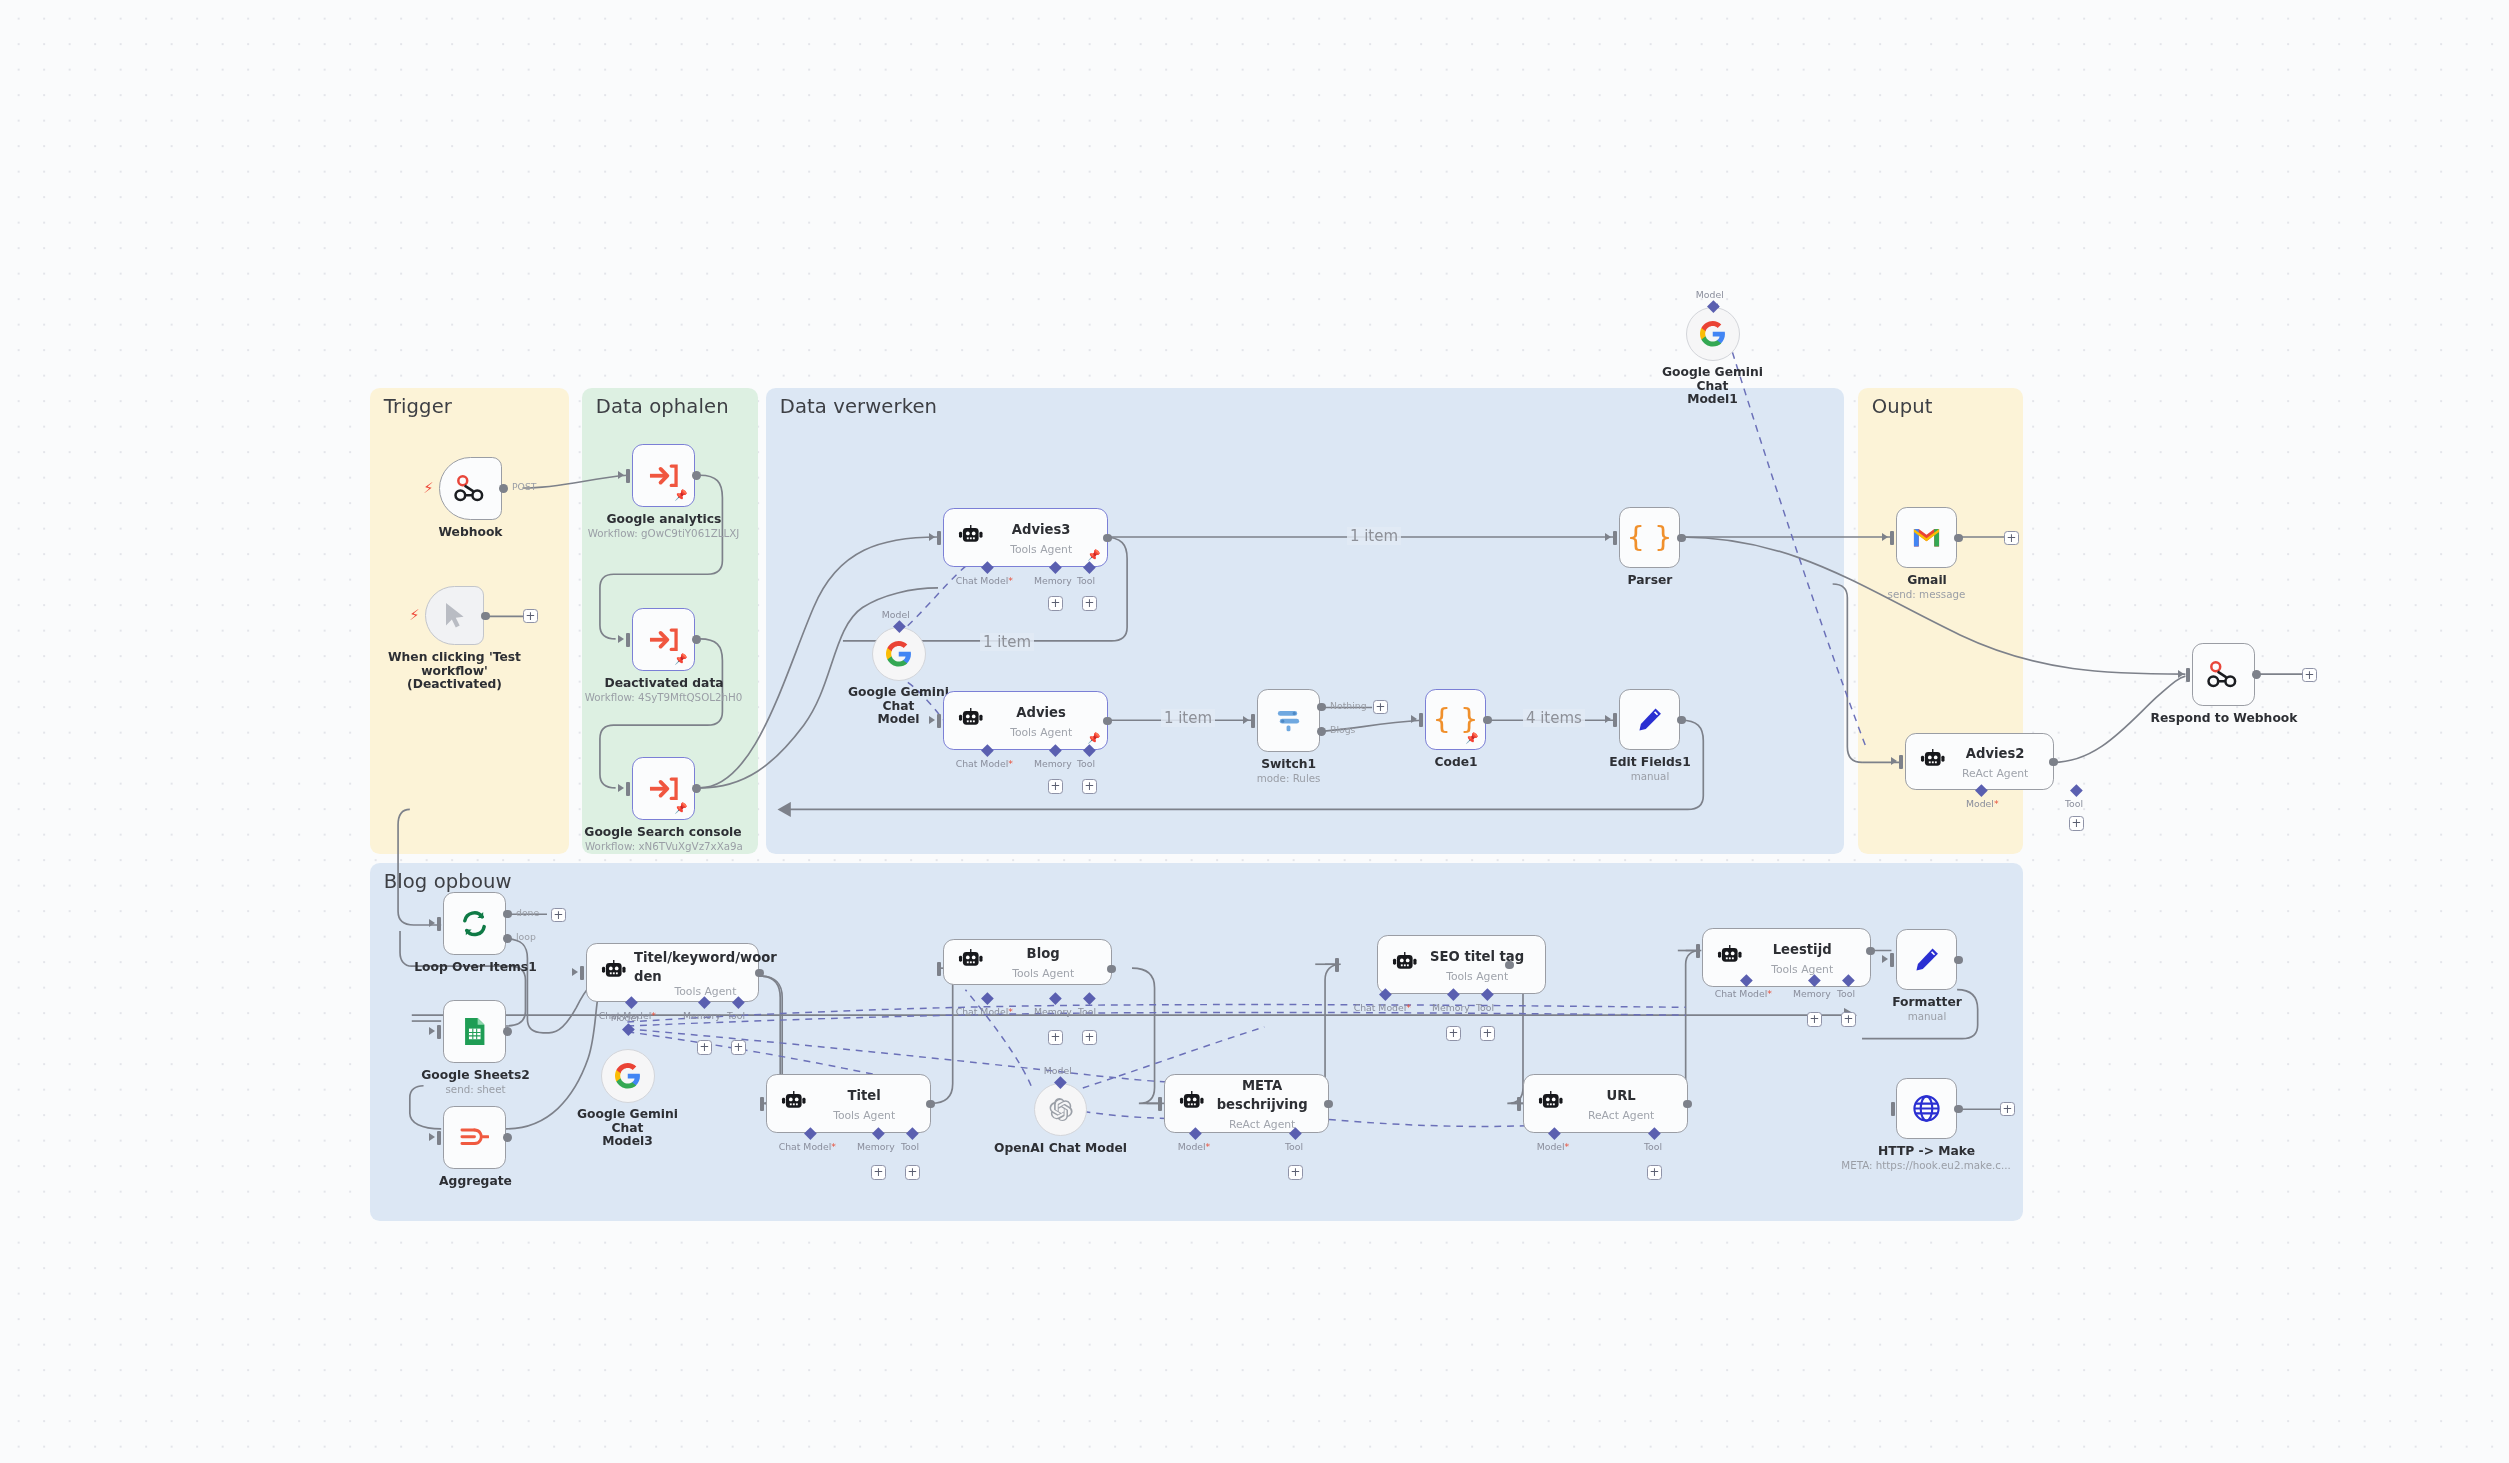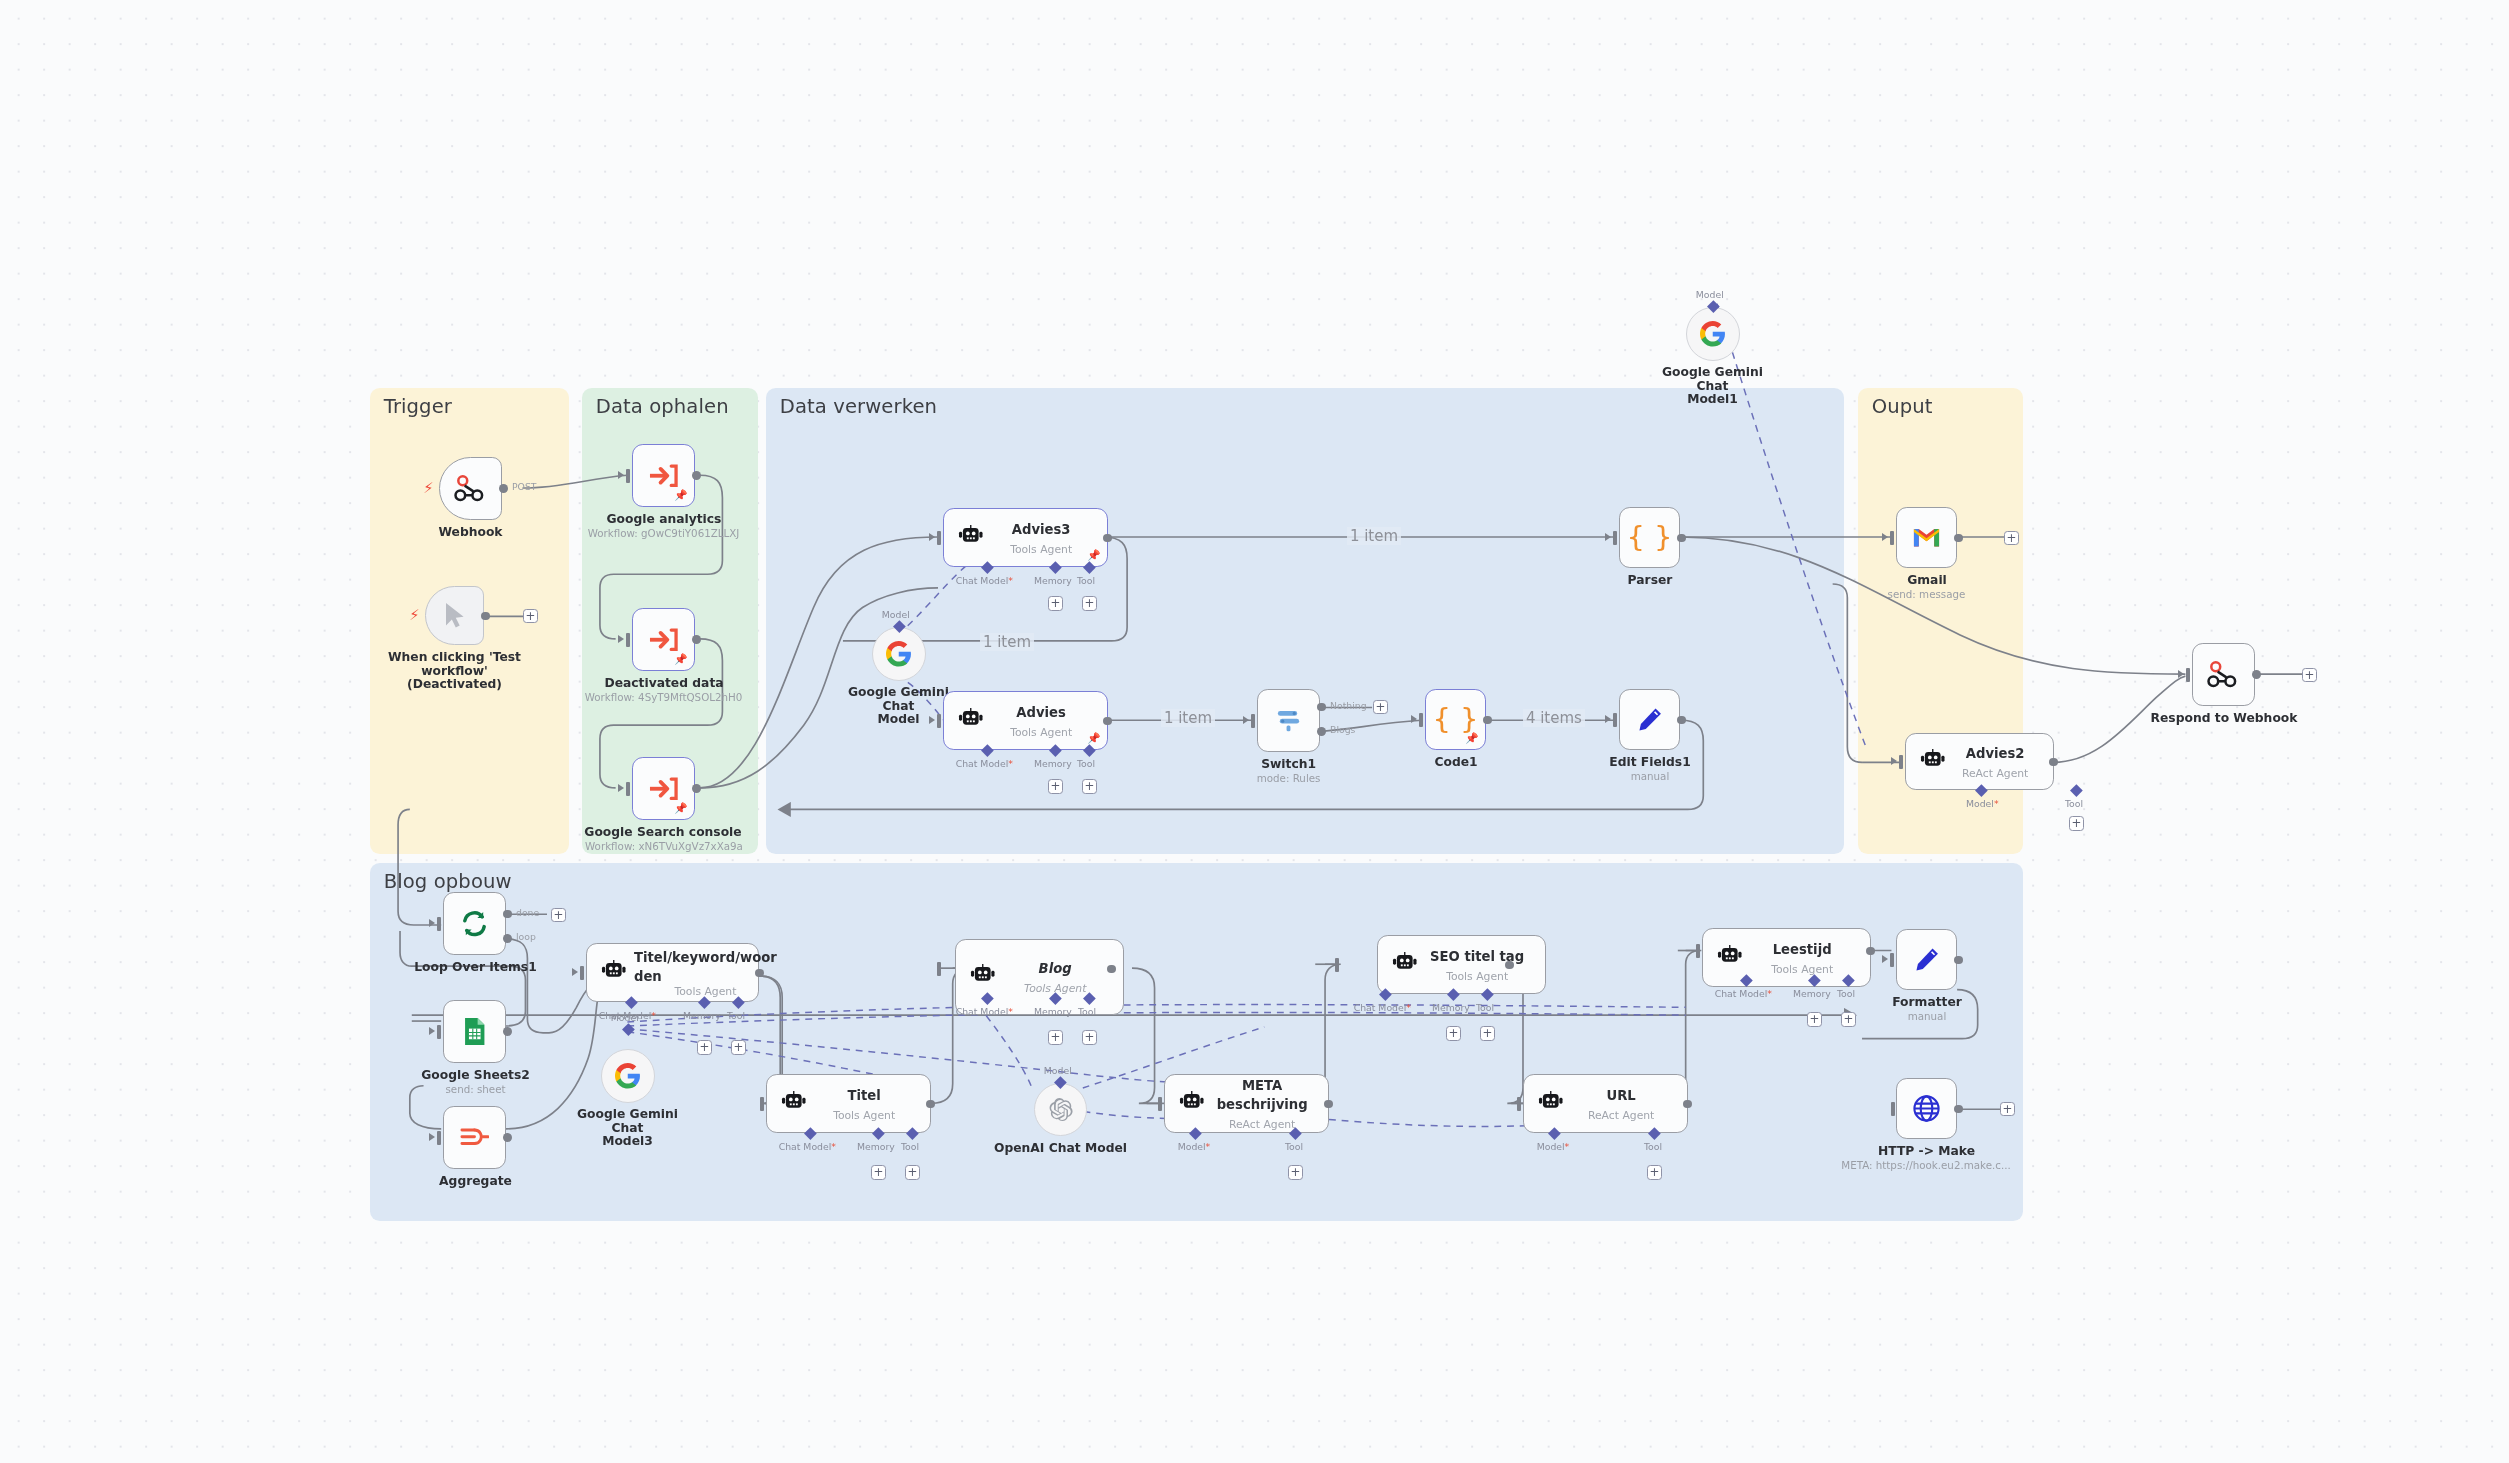--- a/index.html
+++ b/index.html
@@ -636,21 +636,21 @@
     <div class="plabel" style="left:12.7px;top:67px;"><span>Chat Model</span><span class="req">*</span></div>
     <div class="diamond" style="left:108px;top:55px;"></div>
     <div class="plabel" style="left:91px;top:67px;">Memory</div>
     <div class="diamond" style="left:142px;top:55px;"></div>
     <div class="plabel" style="left:135px;top:67px;">Tool</div>
     <div class="plus" style="left:105px;top:91px;">+</div>
     <div class="plus" style="left:139px;top:91px;">+</div>
   </div>
 
   <div class="node" style="left:943px;top:939px;">
-    <div class="agentbox" style="left:12px;top:0;width:169px;height:76px;font-style:italic;">
+    <div class="agentbox" style="left:0;top:0;width:169px;height:46px;">
       <span class="agent-ico">
         <svg width="25.5" height="21.6" viewBox="0 0 26 22">
           <rect x="5" y="3" width="16" height="14" rx="3.4" fill="#17181c"></rect>
           <rect x="1" y="7" width="3.2" height="6" rx="1.5" fill="#17181c"></rect>
           <rect x="21.8" y="7" width="3.2" height="6" rx="1.5" fill="#17181c"></rect>
           <circle cx="10" cy="8.6" r="1.9" fill="#fff"></circle>
             <circle cx="16" cy="8.6" r="1.9" fill="#fff"></circle>
           <rect x="9" y="12.6" width="1.9" height="1.9" fill="#fff"></rect>
           <rect x="12.1" y="12.6" width="1.9" height="1.9" fill="#fff"></rect>
           <rect x="15.2" y="12.6" width="1.9" height="1.9" fill="#fff"></rect>

